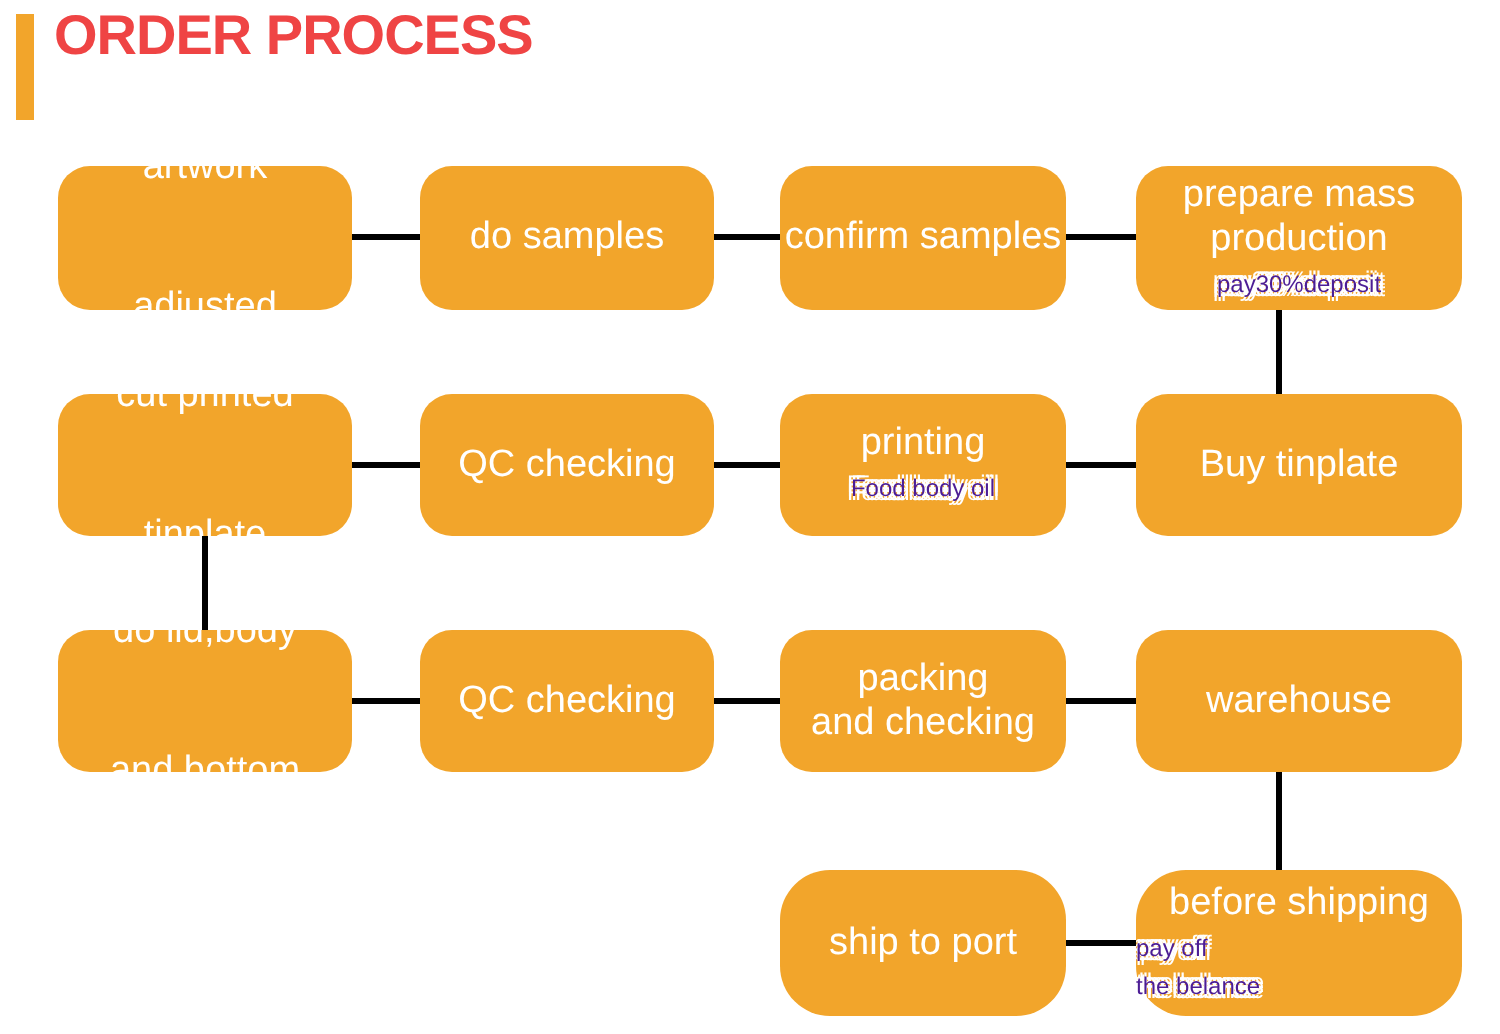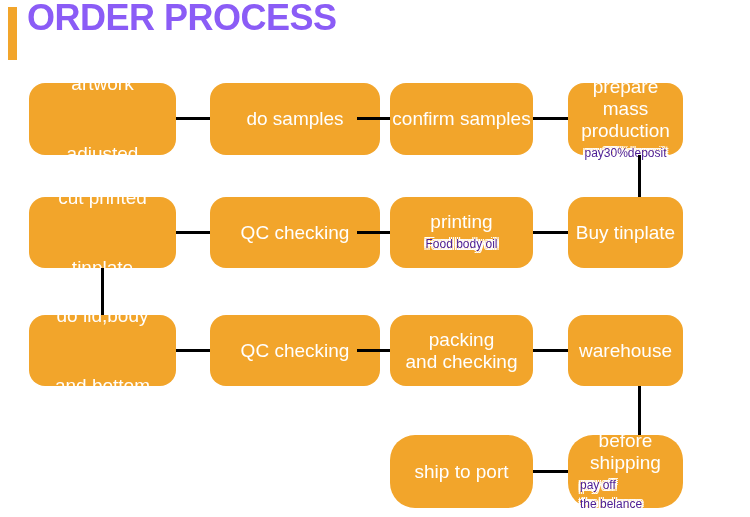--- a/index.html
+++ b/index.html
@@ -21,22 +21,22 @@
     left: 8px;
     top: 7px;
     width: 9px;
     height: 53px;
     background: #F2A52B;
   }
   .title-text {
     position: absolute;
     left: 27px;
     top: 5px;
-    color: #8b5cf6;
-    font-size: 36px;
+    color: #ef4444;
+    font-size: 28px;
     font-weight: bold;
     line-height: 26px;
     letter-spacing: -0.5px;
     text-align: center;
   }
   
   .box {
     position: absolute;
     background: #F2A52B;
     border-radius: 16px;
@@ -58,38 +58,37 @@
     text-shadow:
       -2px -2px 0 #fff,  2px -2px 0 #fff,
       -2px  2px 0 #fff,  2px  2px 0 #fff,
       -2px  0   0 #fff,  2px  0   0 #fff,
        0   -2px 0 #fff,  0    2px 0 #fff;
     margin-top: 2px;
   }
   .note.left {
     align-self: flex-start;
     text-align: left;
-    padding-left: 12px;
   }
   
   .conn-h {
     position: absolute;
     height: 3px;
     background: #000000;
   }
   .conn-v {
     position: absolute;
     width: 3px;
     background: #000000;
   }
   
   .c1 { left: 29px;  width: 147px; gap: 48px; }
-  .c2 { left: 210px; width: 170px; }
+  .c2 { left: 210px; width: 147px; }
   .c3 { left: 390px; width: 143px; }
-  .c4 { left: 568px; width: 115px; }
+  .c4 { left: 568px; width: 163px; }
   .r1 { top: 83px;  height: 72px; }
   .r2 { top: 197px; height: 71px; }
   .r3 { top: 315px; height: 71px; }
   .r4 { top: 435px; height: 73px; border-radius: 25px; }
 </style>
 </head>
 <body>
 
 <div class="canvas">
 

